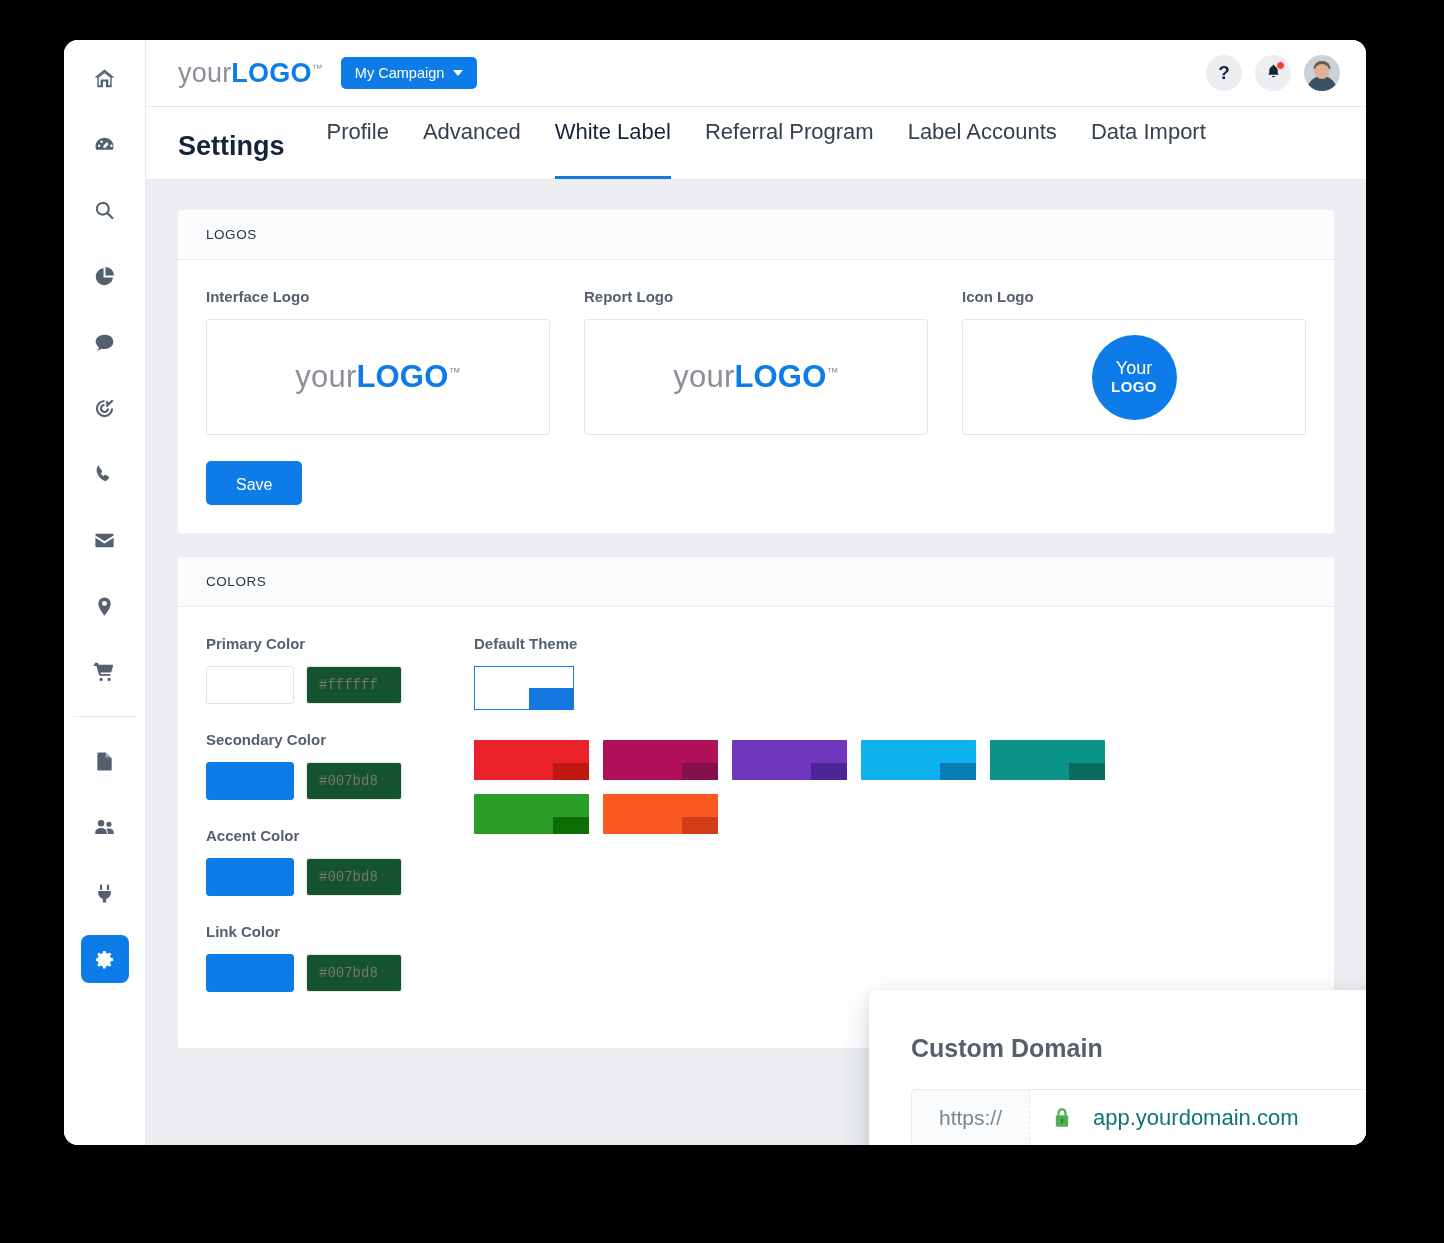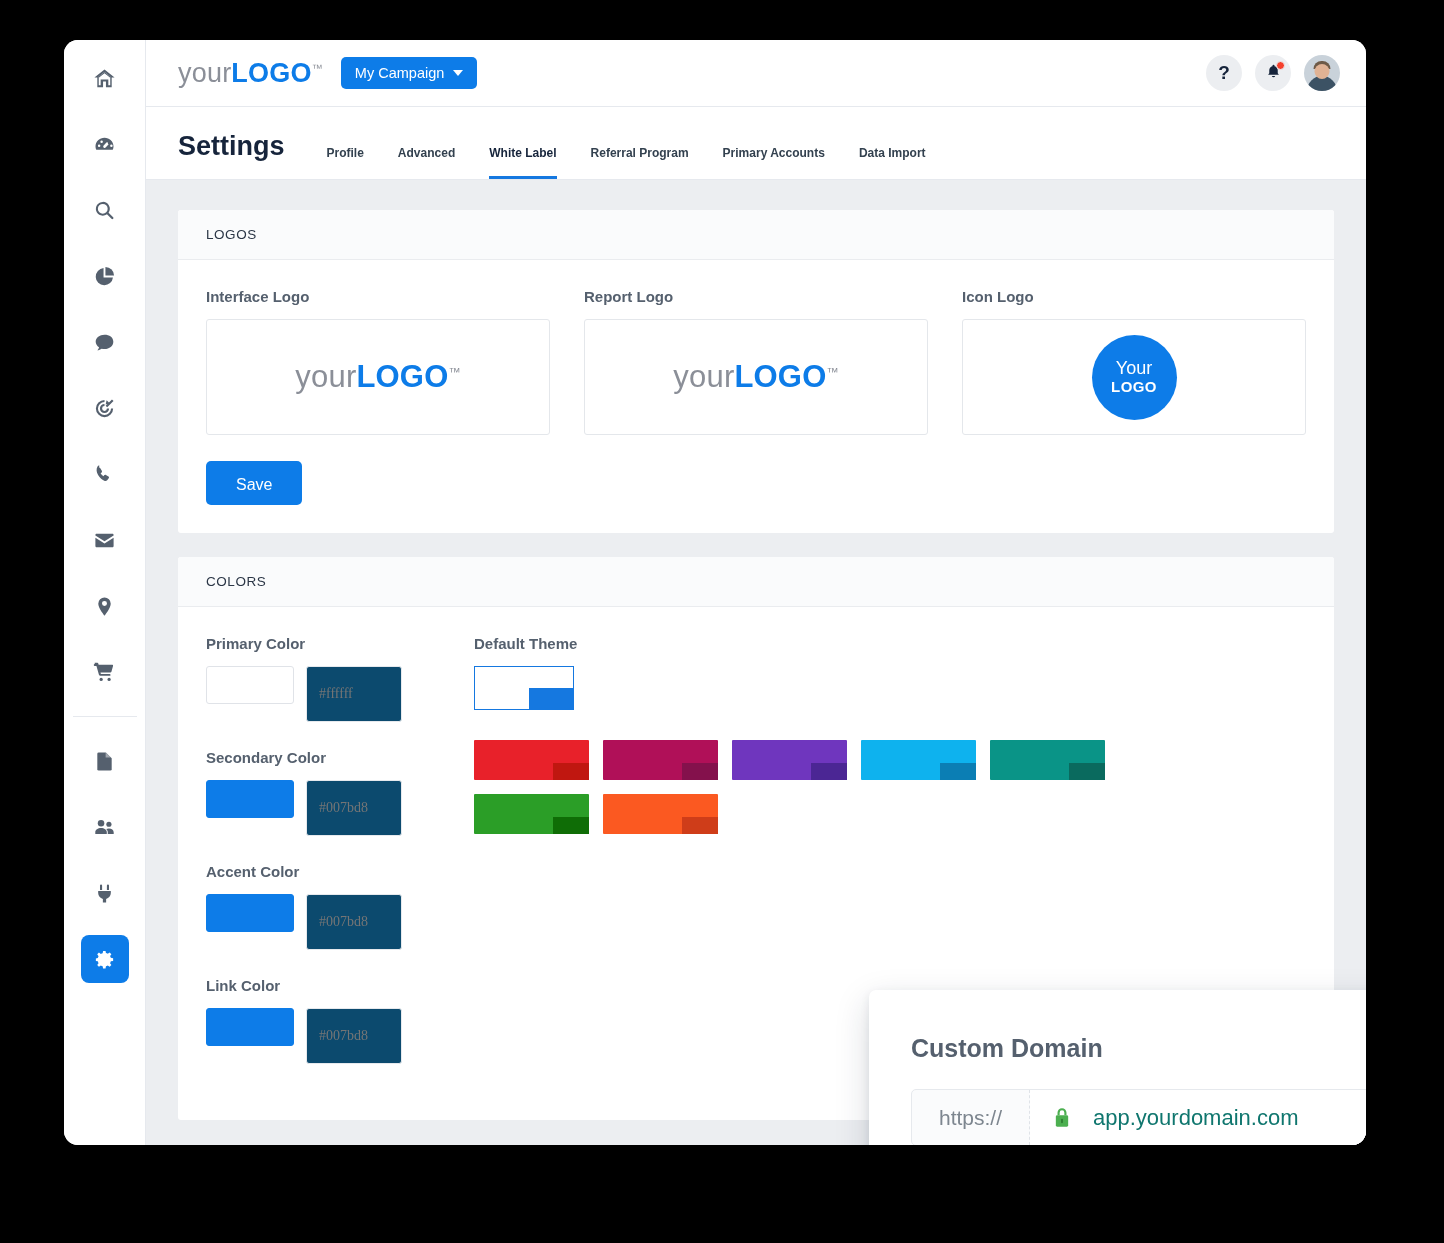--- a/index.html
+++ b/index.html
@@ -109,24 +109,24 @@
     border-bottom: 1px solid #e6e9ee;
     display: flex; align-items: flex-end;
     padding: 0 32px;
     background: #fff;
   }
   #page-title {
     font-size: 27px; font-weight: 700; color: #16243b;
     padding-bottom: 17px; margin-right: 42px; white-space: nowrap;
   }
   .tab {
-    font-size: 12px; color: #33414f;
-    padding: 0 0 16px 0; margin-right: 34px;
+    font-size: 22px; color: #33414f;
+    padding: 0 0 31px 0; margin-right: 34px;
     border-bottom: 3px solid transparent;
-    cursor: pointer; white-space: nowrap; font-weight: bold;
+    cursor: pointer; white-space: nowrap;
   }
   .tab.active { color: #16243b; border-bottom-color: #1578e0; }
 
   
   #main {
     flex: 1 1 auto; background: #eceef1;
     padding: 30px 32px 0 32px; overflow: hidden; position: relative;
   }
   .panel { background: #fff; border-radius: 3px; margin-bottom: 24px; }
   .panel-head {
@@ -172,24 +172,24 @@
   .colors-left { width: 268px; flex: 0 0 268px; }
   .colors-right { flex: 1 1 auto; padding-left: 0px; }
   .color-row { margin-bottom: 27px; }
   .color-row:last-child { margin-bottom: 0; }
   .color-inputs { display: flex; gap: 12px; }
   .swatch-input {
     width: 88px; height: 38px; border: 1px solid #e0e3e8; border-radius: 3px;
     cursor: pointer;
   }
   .hex-input {
-    width: 96px; height: 56px;
+    width: 96px; height: 38px;
     border: 1px solid #e6e9ed; border-radius: 3px;
-    background: #0c4a6e; color: #9aa1aa;
-    font-size: 14px; font-family: Liberation Serif, serif;
+    background: #14532d; color: #9aa1aa;
+    font-size: 14px; font-family: Liberation Mono, monospace;
     padding: 0 12px;
   }
 
   .theme-swatch {
     width: 100px; height: 44px; position: relative;
     background: #fff; border: 1.5px solid #1578e0; cursor: pointer;
   }
   .theme-swatch .accent {
     position: absolute; right: 0; bottom: 0; width: 44px; height: 21px;
     background: #1578e0;
@@ -402,21 +402,21 @@
         </div>
       </div>
     </div>
 
     <div id="tabbar">
       <div id="page-title">Settings</div>
       <div class="tab">Profile</div>
       <div class="tab">Advanced</div>
       <div class="tab active">White Label</div>
       <div class="tab">Referral Program</div>
-      <div class="tab">Primary Accounts</div>
+      <div class="tab">Label Accounts</div>
       <div class="tab">Data Import</div>
     </div>
 
     <div id="main">
 
       <section class="panel">
         <div class="panel-head">
           <div class="panel-head-title">LOGOS</div>
         </div>
         <div class="panel-body">

